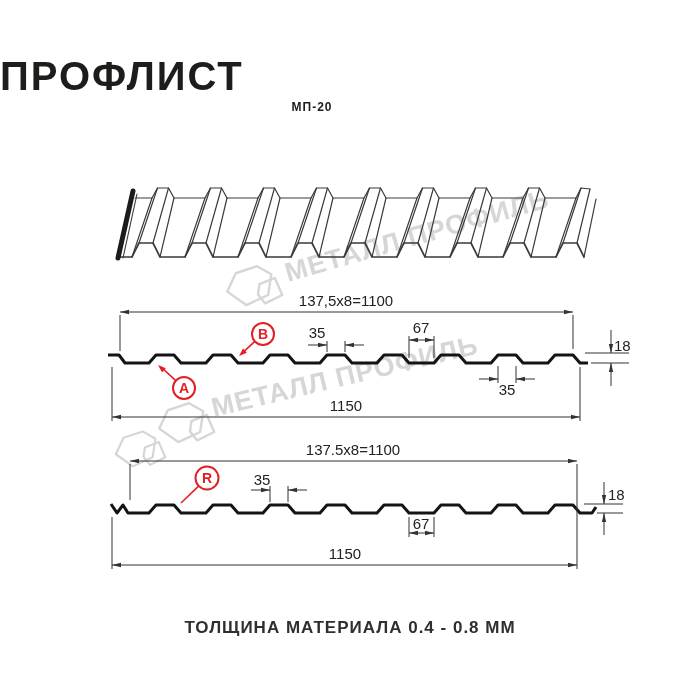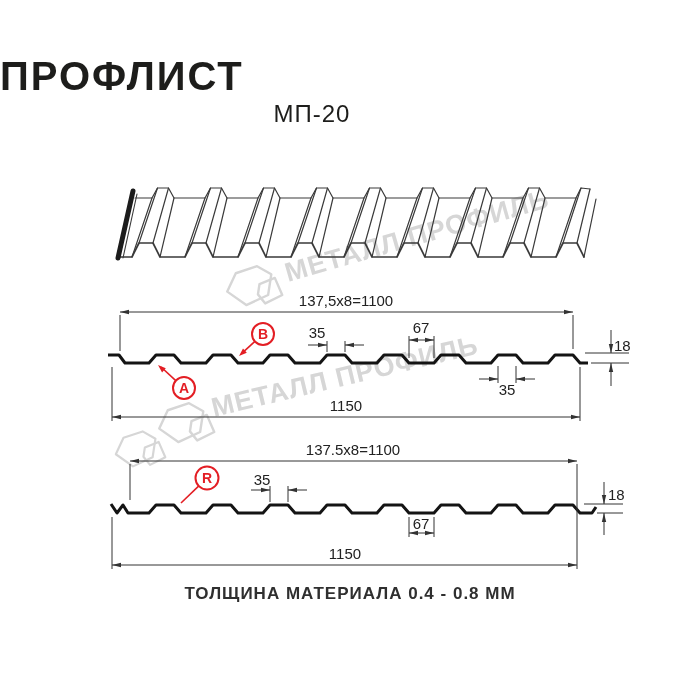--- a/index.html
+++ b/index.html
@@ -1,22 +1,22 @@
 <!DOCTYPE html>
 <html><head>
 <meta charset="utf-8">
 <style>
   html,body{margin:0;padding:0;}
   body{width:700px;height:700px;background:#ffffff;position:relative;overflow:hidden;
        font-family:"Liberation Sans",sans-serif;}
   .title{position:absolute;left:0;top:54px;width:700px;
          font-size:40px;font-weight:800;letter-spacing:2px;color:#1d1d1b;}
   .subtitle{position:absolute;left:0;top:100px;width:624px;text-align:center;
-            font-size:24px;font-weight:400;letter-spacing:1px;color:#1d1d1b;}
-  .footer{position:absolute;left:0;top:584px;width:700px;text-align:center;
+            font-size:12px;font-weight:700;letter-spacing:1px;color:#1d1d1b;}
+  .footer{position:absolute;left:0;top:618px;width:700px;text-align:center;
           font-size:17px;font-weight:700;letter-spacing:1px;color:#2f2f2f;}
   svg{position:absolute;left:0;top:0;}
   text.dim{font-family:"Liberation Sans",sans-serif;font-size:15px;fill:#222;}
   text.lbl{font-family:"Liberation Sans",sans-serif;font-size:14px;font-weight:700;}
   text.wm{font-family:"Liberation Sans",sans-serif;font-size:27px;font-weight:700;letter-spacing:1px;}
 </style>
 </head>
 <body>
 
 <div class="title">ПРОФЛИСТ</div>

